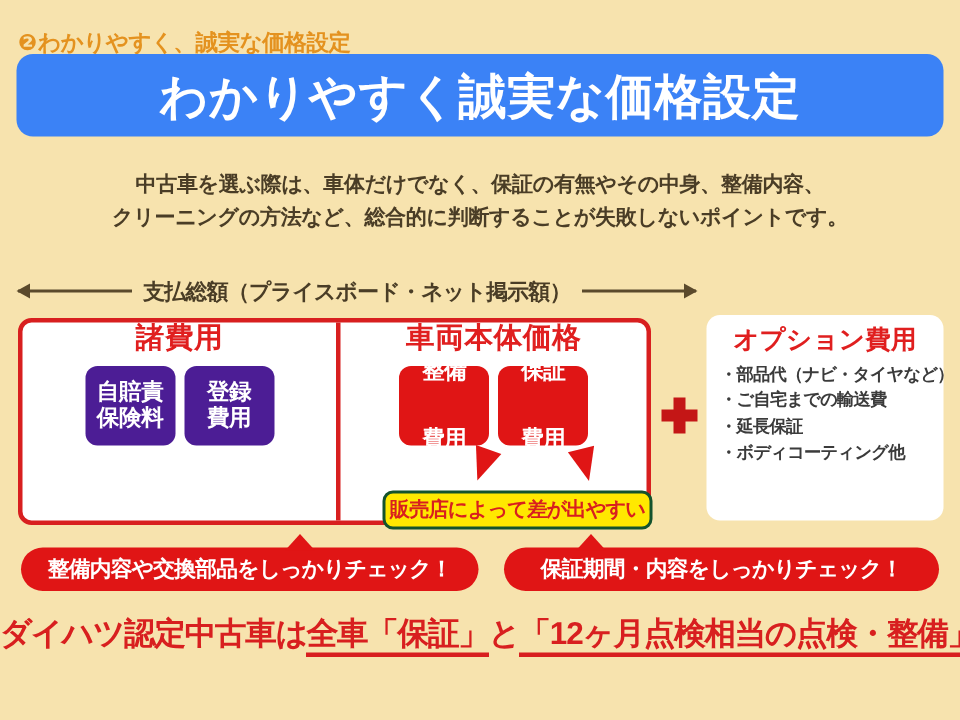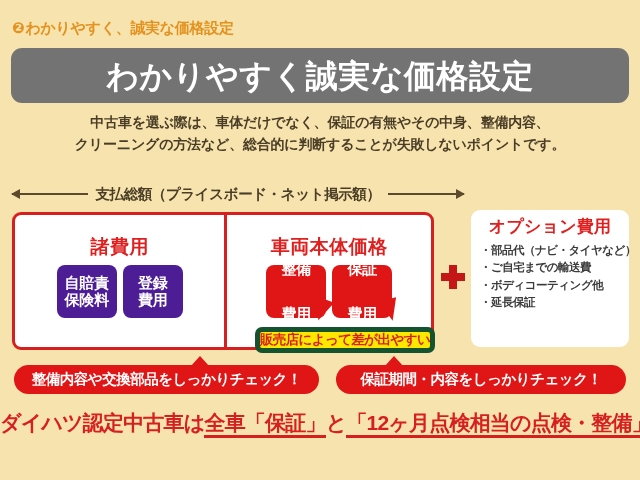--- a/index.html
+++ b/index.html
@@ -33,24 +33,24 @@
   }
   .kicker .num {
     font-size: 15px;
     margin-right: 1px;
   }
 
   
   .title-banner {
     position: absolute;
     left: 11px;
-    top: 48px;
+    top: 36px;
     width: 618px;
     height: 55px;
-    background: #737373;
+    background: #3b82f6;
     border-radius: 11px;
     display: flex;
     align-items: center;
     justify-content: center;
   }
   .title-banner-text {
     color: #ffffff;
     font-size: 32px;
     font-weight: bold;
     letter-spacing: 0.5px;
@@ -126,21 +126,21 @@
     height: 138px;
     background: #ffffff;
     border: 3px solid #d81f1f;
     border-radius: 9px;
     box-sizing: border-box;
     display: flex;
   }
   .panel-col {
     position: relative;
     box-sizing: border-box;
-    padding-top: 22px;
+    padding-top: 1px;
   }
   .panel-col.fees { width: 214px; border-right: 3px solid #d81f1f; }
   .panel-col.body-price { width: 205px; }
 
   .col-title {
     text-align: center;
     color: #e01f1f;
     font-size: 19px;
     font-weight: bold;
     letter-spacing: 0.5px;
@@ -249,21 +249,21 @@
   }
 
   
   .callout {
     position: absolute;
     left: 255px;
     top: 327px;
     width: 180px;
     height: 26px;
     background: #ffe800;
-    border: 5px solid #14532d;
+    border: 2px solid #14532d;
     border-radius: 7px;
     box-sizing: border-box;
     display: flex;
     align-items: center;
     justify-content: center;
   }
   .callout-text {
     color: #d81f1f;
     font-size: 13.5px;
     font-weight: bold;
@@ -379,22 +379,22 @@
 
   </div>
 
   <div class="plus-sign"></div>
 
   <div class="options-box">
     <div class="options-title">オプション費用</div>
     <ul class="options-list">
       <li>・部品代（ナビ・タイヤなど）</li>
       <li>・ご自宅までの輸送費</li>
+      <li>・延長保証</li>
       <li>・ボディコーティング他</li>
-      <li>・延長保証</li>
     </ul>
   </div>
 
   <div class="callout">
     <div class="callout-text">販売店によって差が出やすい</div>
   </div>
 
   <div class="check-banner left">
     <div class="tail"></div>
     <div class="check-banner-text">整備内容や交換部品をしっかりチェック！</div>

